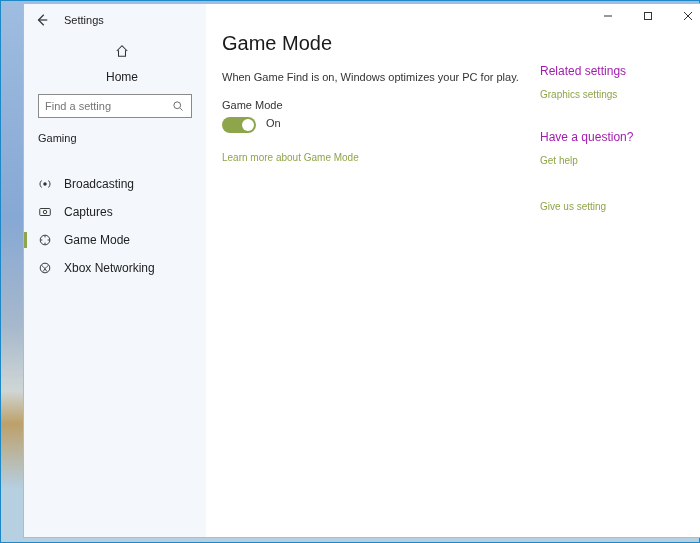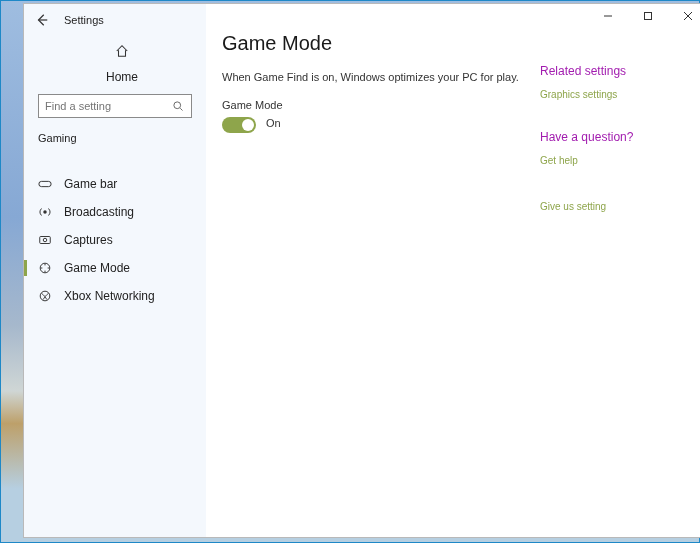--- a/index.html
+++ b/index.html
@@ -139,28 +139,20 @@
         </span>
       </div>
     </div>
 
     <div class="category">Gaming</div>
 
     <div class="nav">
       <div class="nav-item">
         <span class="icon">
           <svg width="14" height="14" viewBox="0 0 16 16">
-              <rect x="1" y="5" width="14" height="6" rx="3" stroke="#333" stroke-width="1.1" fill="none"></rect>
-            </svg>
-        </span>
-        <span>Game bar</span>
-      </div>
-      <div class="nav-item">
-        <span class="icon">
-          <svg width="14" height="14" viewBox="0 0 16 16">
               <circle cx="8" cy="8" r="2" fill="#333"></circle>
               <path d="M4 4a6 6 0 000 8M12 4a6 6 0 010 8" stroke="#333" stroke-width="1.1" fill="none"></path>
             </svg>
         </span>
         <span>Broadcasting</span>
       </div>
       <div class="nav-item">
         <span class="icon">
           <svg width="14" height="14" viewBox="0 0 16 16">
               <rect x="2" y="4" width="12" height="8" rx="1" stroke="#333" stroke-width="1.1" fill="none"></rect>
@@ -216,20 +208,21 @@
     </div>
 
     <div class="content-left">
       <h1 class="page-title">Game Mode</h1>
       <p class="desc">When Game Find is on, Windows optimizes your PC for play.</p>
       <div class="field-label">Game Mode</div>
       <div class="toggle-row">
         <div class="toggle"></div>
         <span class="toggle-state">On</span>
       </div>
+      <a class="link">Learn more about Game Mode</a>
     </div>
 
     <div class="content-right">
       <div class="side-group">
         <div class="side-heading">Related settings</div>
         <a class="link">Graphics settings</a>
       </div>
       <div class="side-group">
         <div class="side-heading">Have a question?</div>
         <a class="link">Get help</a>

